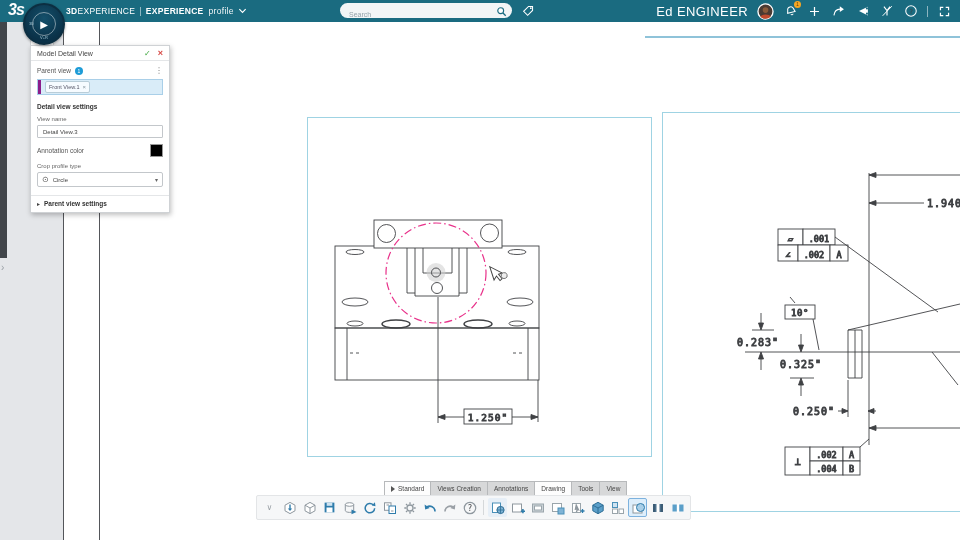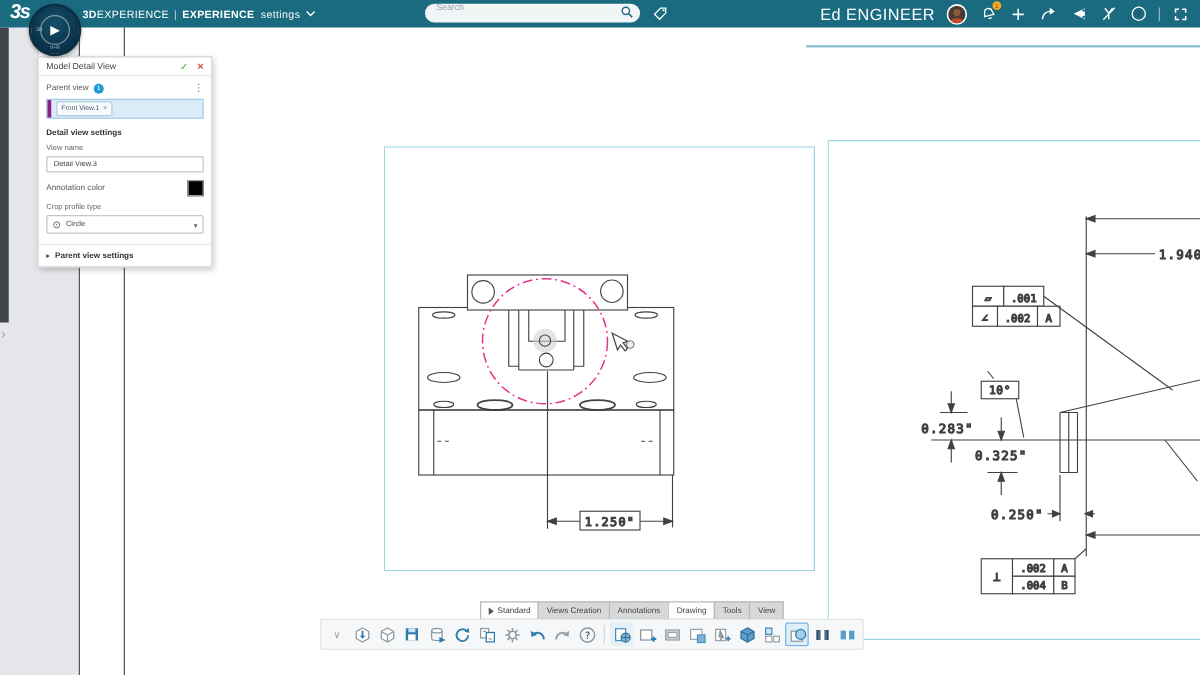--- a/index.html
+++ b/index.html
@@ -17,21 +17,21 @@
   #compass .play{position:absolute;left:0;top:0;width:100%;height:100%;display:flex;
     align-items:center;justify-content:center;color:#fff;font-size:10px;}
   #compass .q{position:absolute;font-size:4px;color:#9fc3d2;}
   .brand{position:absolute;left:66px;top:0;height:22px;display:flex;align-items:center;
     color:#fff;font-size:8.5px;letter-spacing:.3px;white-space:nowrap;}
   .brand b{font-weight:bold;}
   .brand .sep{margin:0 4px;opacity:.7;}
   .brand .app{margin-left:5px;font-weight:normal;opacity:.95;}
   .brand svg{margin-left:4px;}
   #searchbox{position:absolute;left:340px;top:3px;width:172px;height:15px;background:#f2f5f6;
-    border-radius:8px;display:flex;align-items:flex-start;overflow:hidden;}
+    border-radius:8px;display:flex;align-items:flex-end;overflow:hidden;}
   #searchbox input{flex:1;border:none;background:transparent;outline:none;font-size:7px;
     color:#445;padding:0 0 0 9px;font-family:"Liberation Sans",sans-serif;}
   #searchbox input::placeholder{color:#93a2aa;}
   #searchbox .mag{margin-right:4px;display:flex;}
   .tagicon{position:absolute;left:521px;top:4px;}
   #tb-right{position:absolute;right:8px;top:0;height:22px;display:flex;align-items:center;gap:9px;z-index:21;}
   #tb-right .uname{color:#fff;font-size:13px;letter-spacing:.4px;}
   .tbico{position:relative;display:flex;align-items:center;justify-content:center;width:15px;height:15px;}
   .badge{position:absolute;right:-3px;top:-3px;width:7px;height:7px;border-radius:50%;
     background:#f5a623;color:#5c3a00;font-size:4.5px;display:flex;align-items:center;justify-content:center;}
@@ -107,21 +107,21 @@
 
 <div id="screen">
 
   <div id="topbar">
     <span class="logo3ds">3s</span>
     <div class="brand">
       <b>3D</b>
         <span>EXPERIENCE</span>
       <span class="sep">|</span>
       <b>EXPERIENCE</b>
-      <span class="app">settings</span>
+      <span class="app">profile</span>
       <svg width="9" height="8" viewBox="0 0 10 8">
           <path d="M1.5 2l3.5 3.5L8.5 2" stroke="#fff" stroke-width="1.3" fill="none"></path>
         </svg>
     </div>
     <div id="searchbox">
       <input placeholder="Search" style="">
       <span class="mag">
         <svg width="13" height="13" viewBox="0 0 16 16">
             <circle cx="7" cy="7" r="3.6" stroke="#1a6b80" stroke-width="1.4" fill="#fff"></circle>
             <path d="M9.8 9.8L13.2 13.2" stroke="#1a6b80" stroke-width="1.6"></path>

